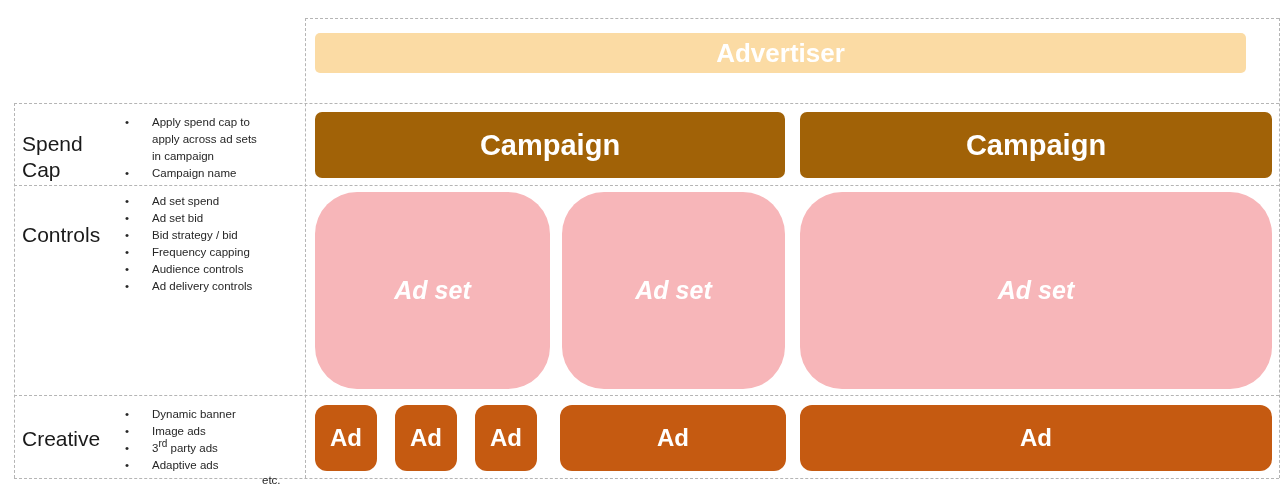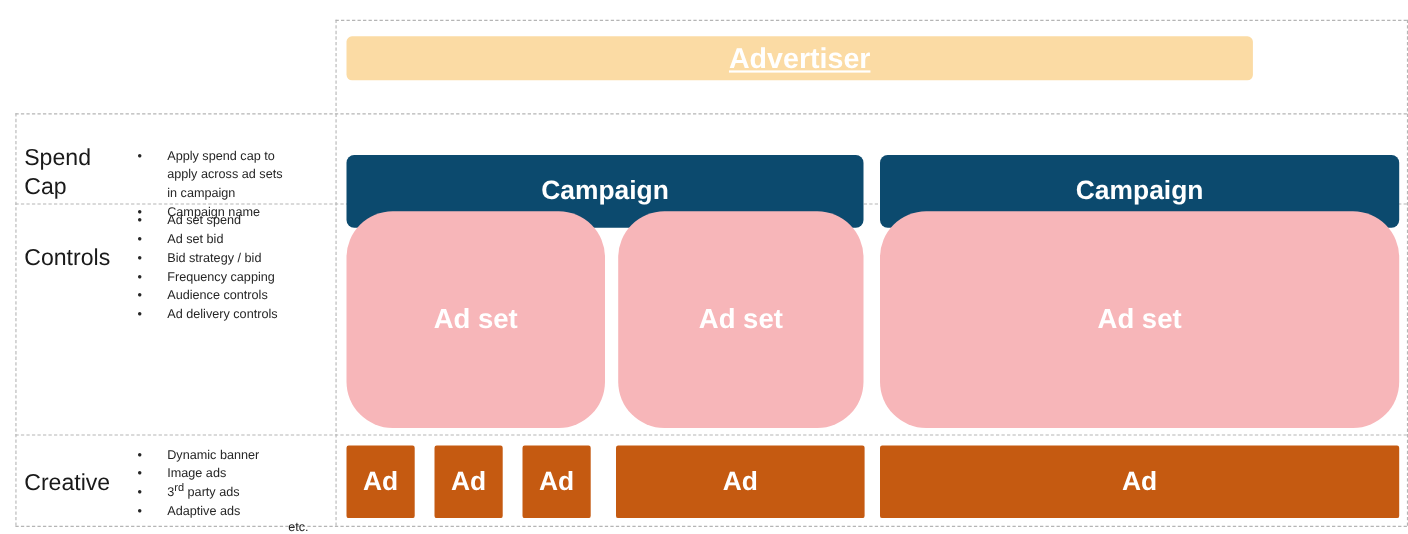--- a/index.html
+++ b/index.html
@@ -22,23 +22,23 @@
   .box {
     position:absolute;
     display:flex;
     align-items:center;
     justify-content:center;
     color:#ffffff;
     font-weight:bold;
     text-align:center;
   }
   .box-advertiser { background:#fbdba4; border-radius:5px;  font-size:26px; }
-  .box-campaign   { background:#0c4a6e; border-radius:7px;  font-size:24px;margin-top:29px; }
-  .box-adset      { background:#f7b6b9; border-radius:42px; font-size:25px; }
-  .box-ad         { background:#c55a11; border-radius:2px; font-size:24px; }
+  .box-campaign   { background:#a16207; border-radius:7px;  font-size:29px; }
+  .box-adset      { background:#f7b6b9; border-radius:42px; font-size:25px;font-style:italic; }
+  .box-ad         { background:#c55a11; border-radius:12px; font-size:24px; }
 
   
   .row-title {
     position:absolute;
     font-size:21px;
     font-weight:normal;
     color:#1a1a1a;
     line-height:1.22;
     margin-top:12px;
   }
@@ -70,21 +70,21 @@
   <div class="hline" style="left:305px; top:18px;  width:974px;"></div>
   <div class="hline" style="left:14px;  top:103px; width:1265px;"></div>
   <div class="hline" style="left:14px;  top:185px; width:1265px;"></div>
   <div class="hline" style="left:14px;  top:395px; width:1265px;"></div>
   <div class="hline" style="left:14px;  top:478px; width:1265px;"></div>
   <div class="vline" style="left:14px;   top:103px; height:375px;"></div>
   <div class="vline" style="left:305px;  top:18px;  height:460px;"></div>
   <div class="vline" style="left:1279px; top:18px;  height:460px;"></div>
 
   <h2 class="row-title" style="left:22px; top:119px; width:82px;">Spend Cap</h2>
-  <ul class="bullets" style="left:118px; top:114px;margin-top:20px;">
+  <ul class="bullets" style="left:118px; top:114px;">
     <li><span>Apply spend cap to apply across ad sets in campaign</span></li>
     <li><span>Campaign name</span></li>
   </ul>
 
   <h2 class="row-title" style="left:22px; top:210px;">Controls</h2>
   <ul class="bullets" style="left:118px; top:193px;">
     <li><span>Ad set spend</span></li>
     <li><span>Ad set bid</span></li>
     <li><span>Bid strategy / bid</span></li>
     <li><span>Frequency capping</span></li>
@@ -96,21 +96,21 @@
   <ul class="bullets" style="left:118px; top:406px;">
     <li><span>Dynamic banner</span></li>
     <li><span>Image ads</span></li>
     <li><span>3</span><sup>rd</sup><span> party ads</span></li>
     <li>
       <span>Adaptive ads</span>
       <span class="etc">etc.</span>
     </li>
   </ul>
 
-  <div class="box box-advertiser" style="left:315px; top:33px; width:824px; height:40px;text-decoration:underline;">
+  <div class="box box-advertiser" style="left:315px; top:33px; width:931px; height:40px;">
     <span>Advertiser</span>
   </div>
 
   <div class="box box-campaign" style="left:315px; top:112px; width:470px; height:66px;">
     <span>Campaign</span>
   </div>
   <div class="box box-campaign" style="left:800px; top:112px; width:472px; height:66px;">
     <span>Campaign</span>
   </div>
 

